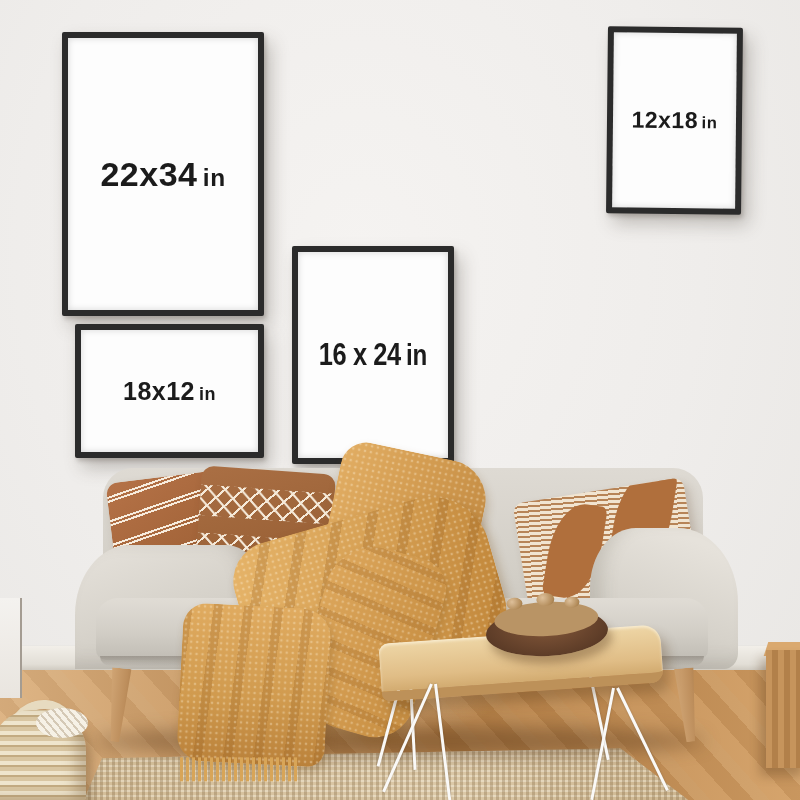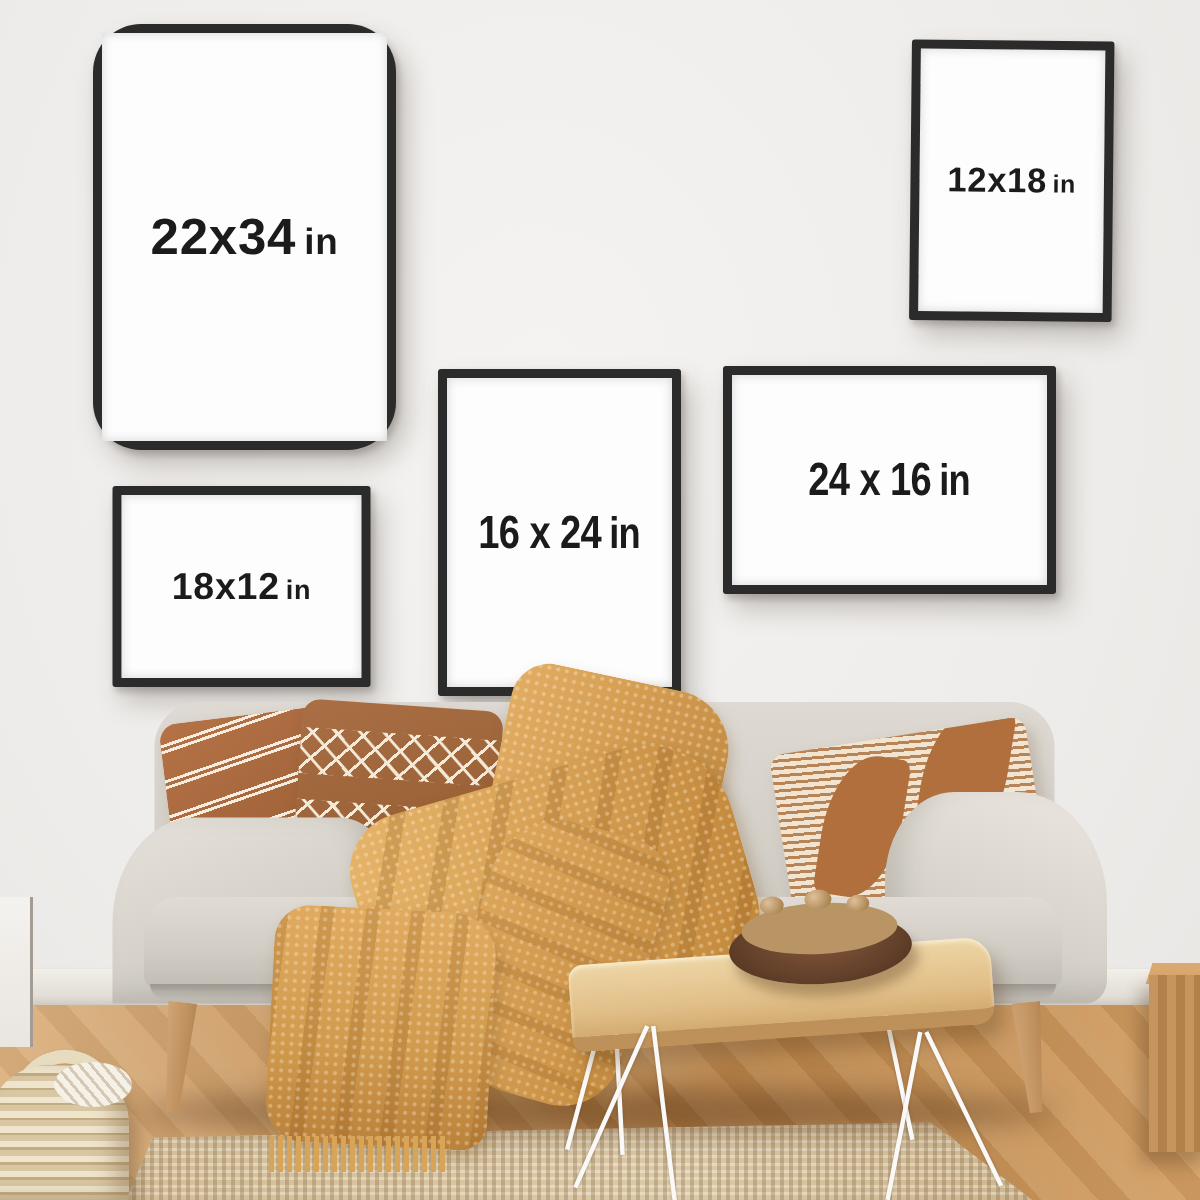--- a/index.html
+++ b/index.html
@@ -9,24 +9,24 @@
   
   .frame{position:absolute;background:#2b2b2b;border-radius:2px;
     box-shadow:7px 10px 18px rgba(70,60,50,.28), 2px 3px 4px rgba(70,60,50,.25);
     padding:6px;box-sizing:border-box;}
   .mat{width:100%;height:100%;background:#fdfdfd;display:flex;align-items:center;justify-content:center;
     box-shadow:inset 0 0 7px rgba(0,0,0,.16);}
   .size-label{font-weight:700;color:#1b1b1b;white-space:nowrap;letter-spacing:.5px;}
   .size-label .unit{font-size:.72em;margin-left:.22em;}
   .condensed .size-label{transform:scaleX(.82);letter-spacing:-.5px;}
   .condensed .size-label .unit{font-size:.95em;}
-  .f1{left:62px;top:16px;width:202px;height:284px;border-radius:32px;}  .f1 .size-label{font-size:34px;}
+  .f1{left:62px;top:32px;width:202px;height:284px;}  .f1 .size-label{font-size:34px;}
   .f2{left:291px;top:13px;width:289px;height:205px;} .f2 .size-label{font-size:42px;}
   .f3{left:607px;top:27px;width:135px;height:187px;transform:rotate(.6deg);} .f3 .size-label{font-size:23px;}
-  .f4{left:75px;top:324px;width:172px;height:134px;} .f4 .size-label{font-size:25px;}
+  .f4{left:75px;top:324px;width:189px;height:134px;} .f4 .size-label{font-size:25px;}
   .f5{left:292px;top:226px;width:162px;height:218px;margin-top:20px;} .f5 .size-label{font-size:31px;}
   .f6{left:482px;top:244px;width:222px;height:152px;} .f6 .size-label{font-size:31px;}
   
   .baseboard{position:absolute;left:0;top:646px;width:800px;height:26px;
     background:linear-gradient(180deg,#f2efe9,#e2ded6 70%,#c9c4ba);box-shadow:0 2px 3px rgba(90,70,50,.3);}
   .floor{position:absolute;left:0;top:670px;width:800px;height:130px;
     background:
       linear-gradient(95deg, rgba(255,244,225,.30), rgba(90,50,15,.18) 55%, rgba(255,240,215,.12)),
       repeating-linear-gradient(48deg,#d09a5e 0 16px,#c18a4e 16px 32px,#cf9c62 32px 44px),
       repeating-linear-gradient(-46deg, rgba(100,58,22,.28) 0 2px, transparent 2px 26px),
@@ -193,27 +193,20 @@
       </div>
     </div>
   </div>
   <div class="frame f5 condensed">
     <div class="mat">
       <div class="size-label">
         <span>16 x 24</span><span class="unit">in</span>
       </div>
     </div>
   </div>
-  <div class="frame f6 condensed">
-    <div class="mat">
-      <div class="size-label">
-        <span>24 x 16</span><span class="unit">in</span>
-      </div>
-    </div>
-  </div>
 
   <div class="rug"></div>
   <div class="sofa-shadow"></div>
 
   <div class="sofa-back"></div>
   <div class="sofa-dimple"></div>
   <div class="pillow pillow-striped"></div>
   <div class="pillow pillow-diamond">
     <div class="diamond-band band-top"></div>
     <div class="diamond-band band-bottom"></div>

